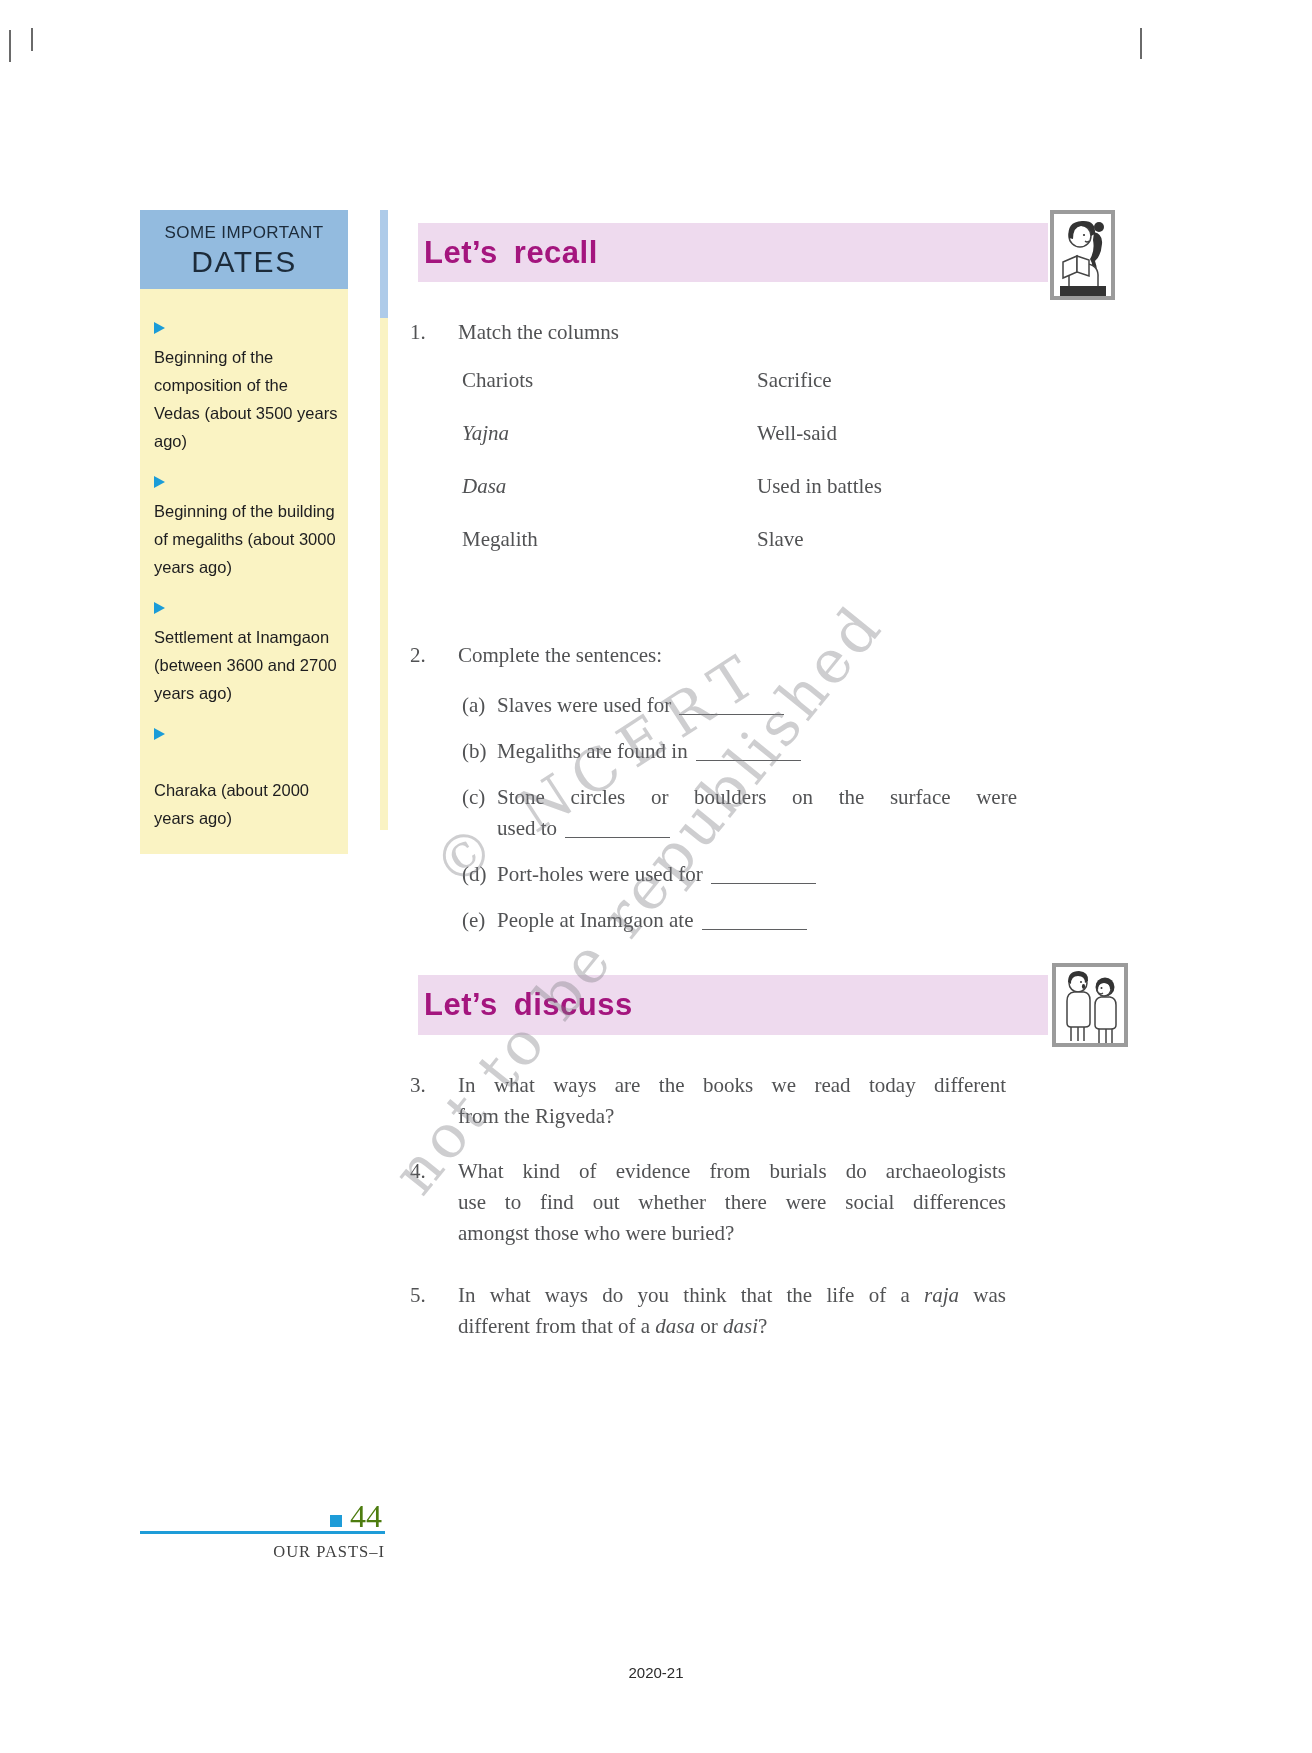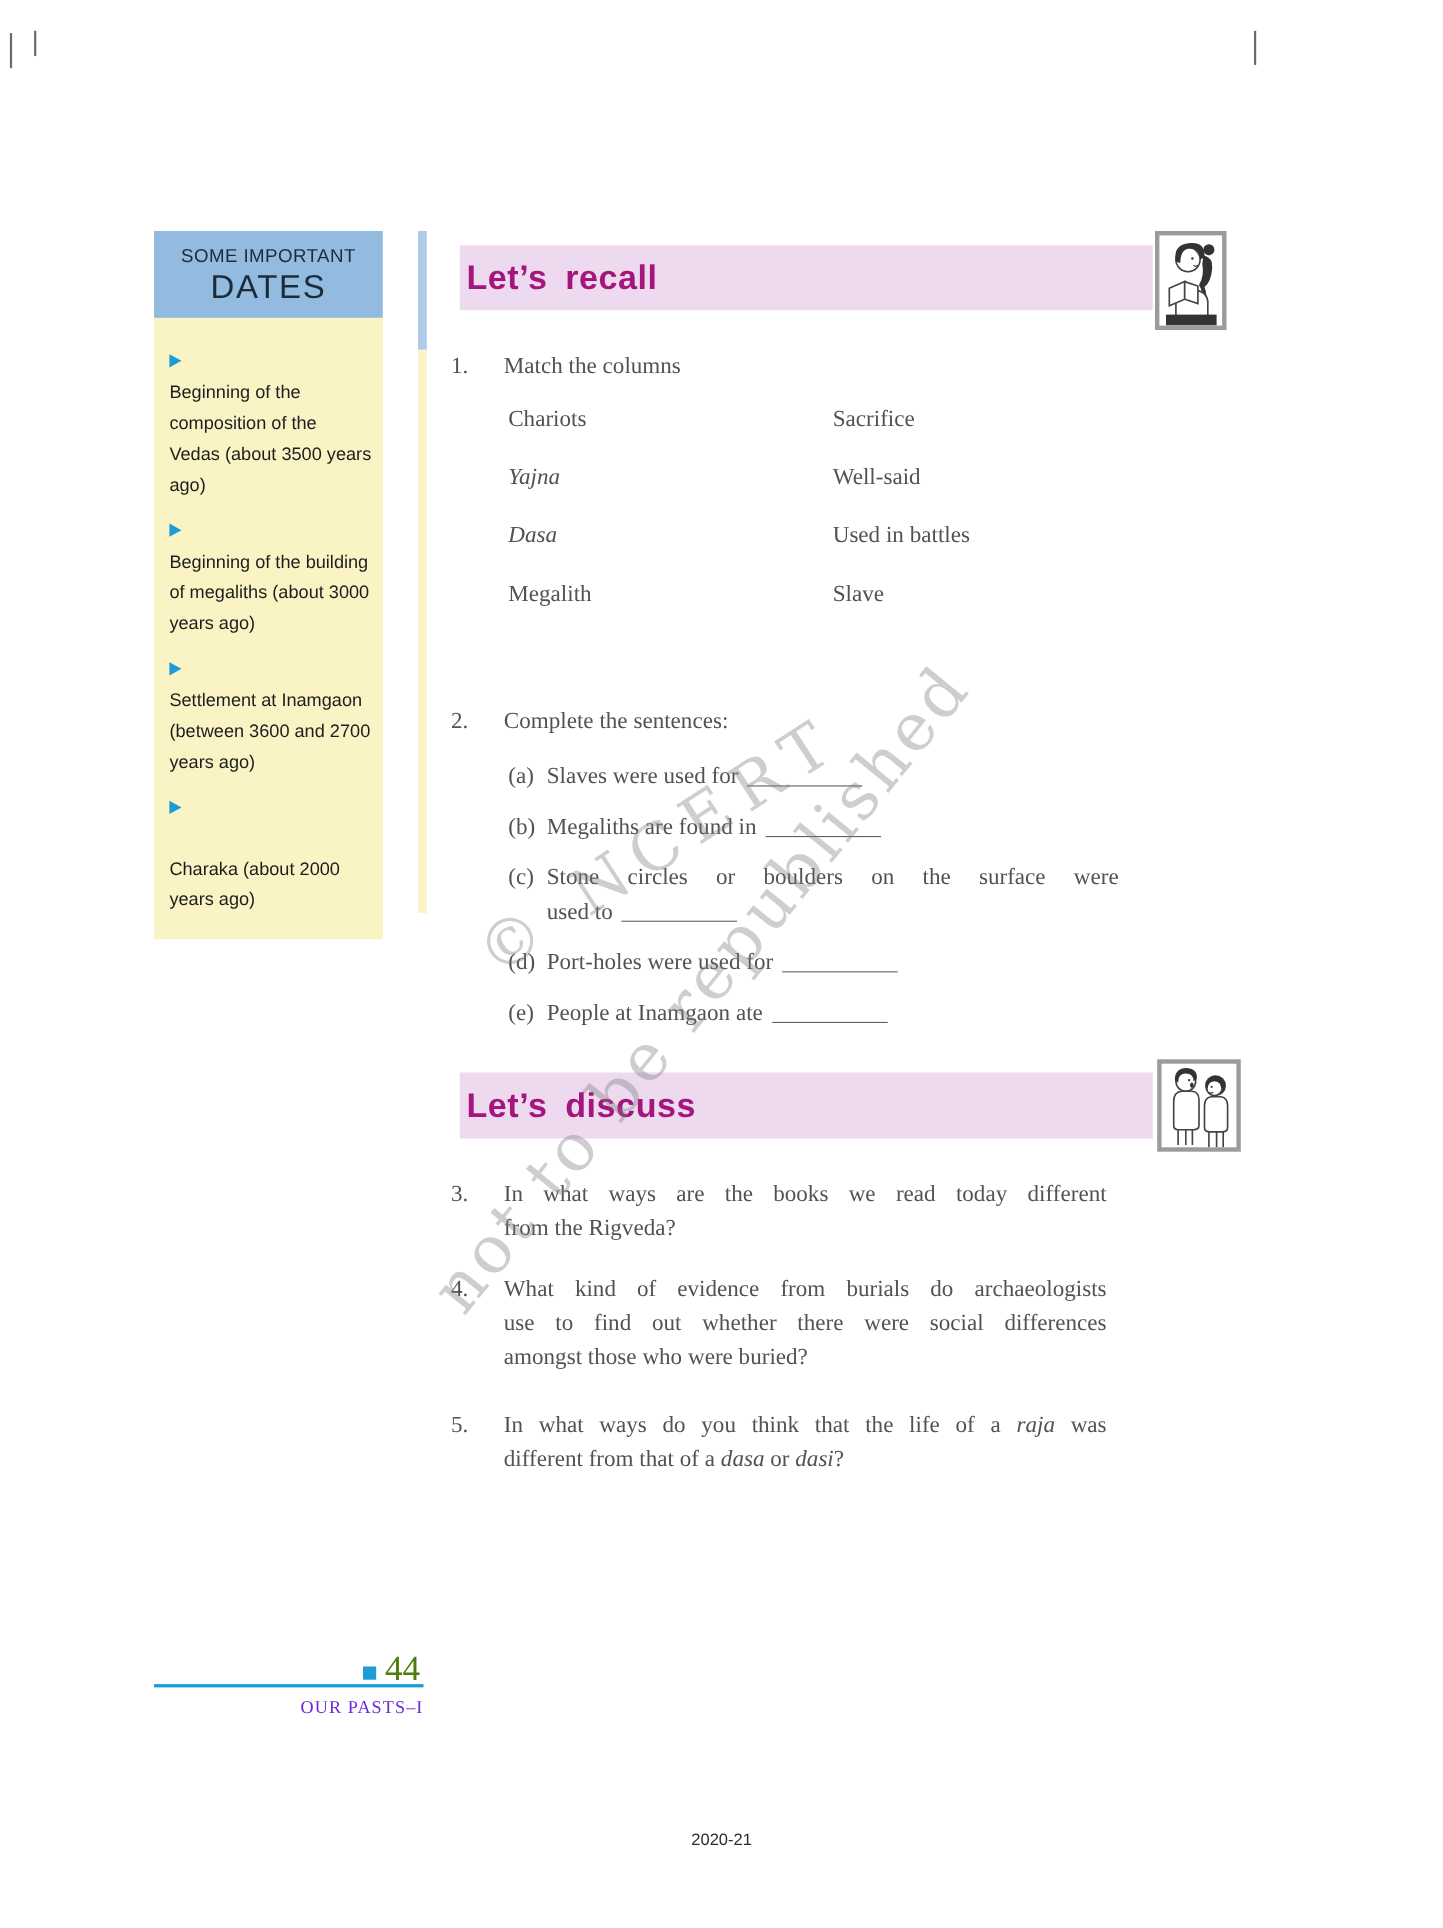--- a/index.html
+++ b/index.html
@@ -83,21 +83,21 @@
   .wm2 { left:406px; top:1150px; font-size:60px; letter-spacing:4px;
          transform:rotate(-51deg); }
 
   
   .pg-square { position:absolute; left:330px; top:1515px; width:12px; height:12px;
                background:#1e9cd8; }
   .pg-num { position:absolute; left:350px; top:1498px; font-size:32px; color:#4d7c0f; }
   .pg-rule { position:absolute; left:140px; top:1531px; width:245px; height:3px;
              background:#1e9cd8; }
   .pg-book { position:absolute; left:140px; top:1542px; width:245px; text-align:right;
-             font-size:16.5px; letter-spacing:1px; color:#6d28d9; }
+             font-size:16.5px; letter-spacing:1px; color:#404040; }
   .pg-year { position:absolute; left:0; top:1664px; width:1312px; text-align:center;
              font-size:15px; color:#2b2b2b; font-family:"Liberation Sans", sans-serif; }
 </style>
 </head>
 <body>
 
 <div class="page">
 
   <div class="cm cm-a"></div>
   <div class="cm cm-b"></div>

